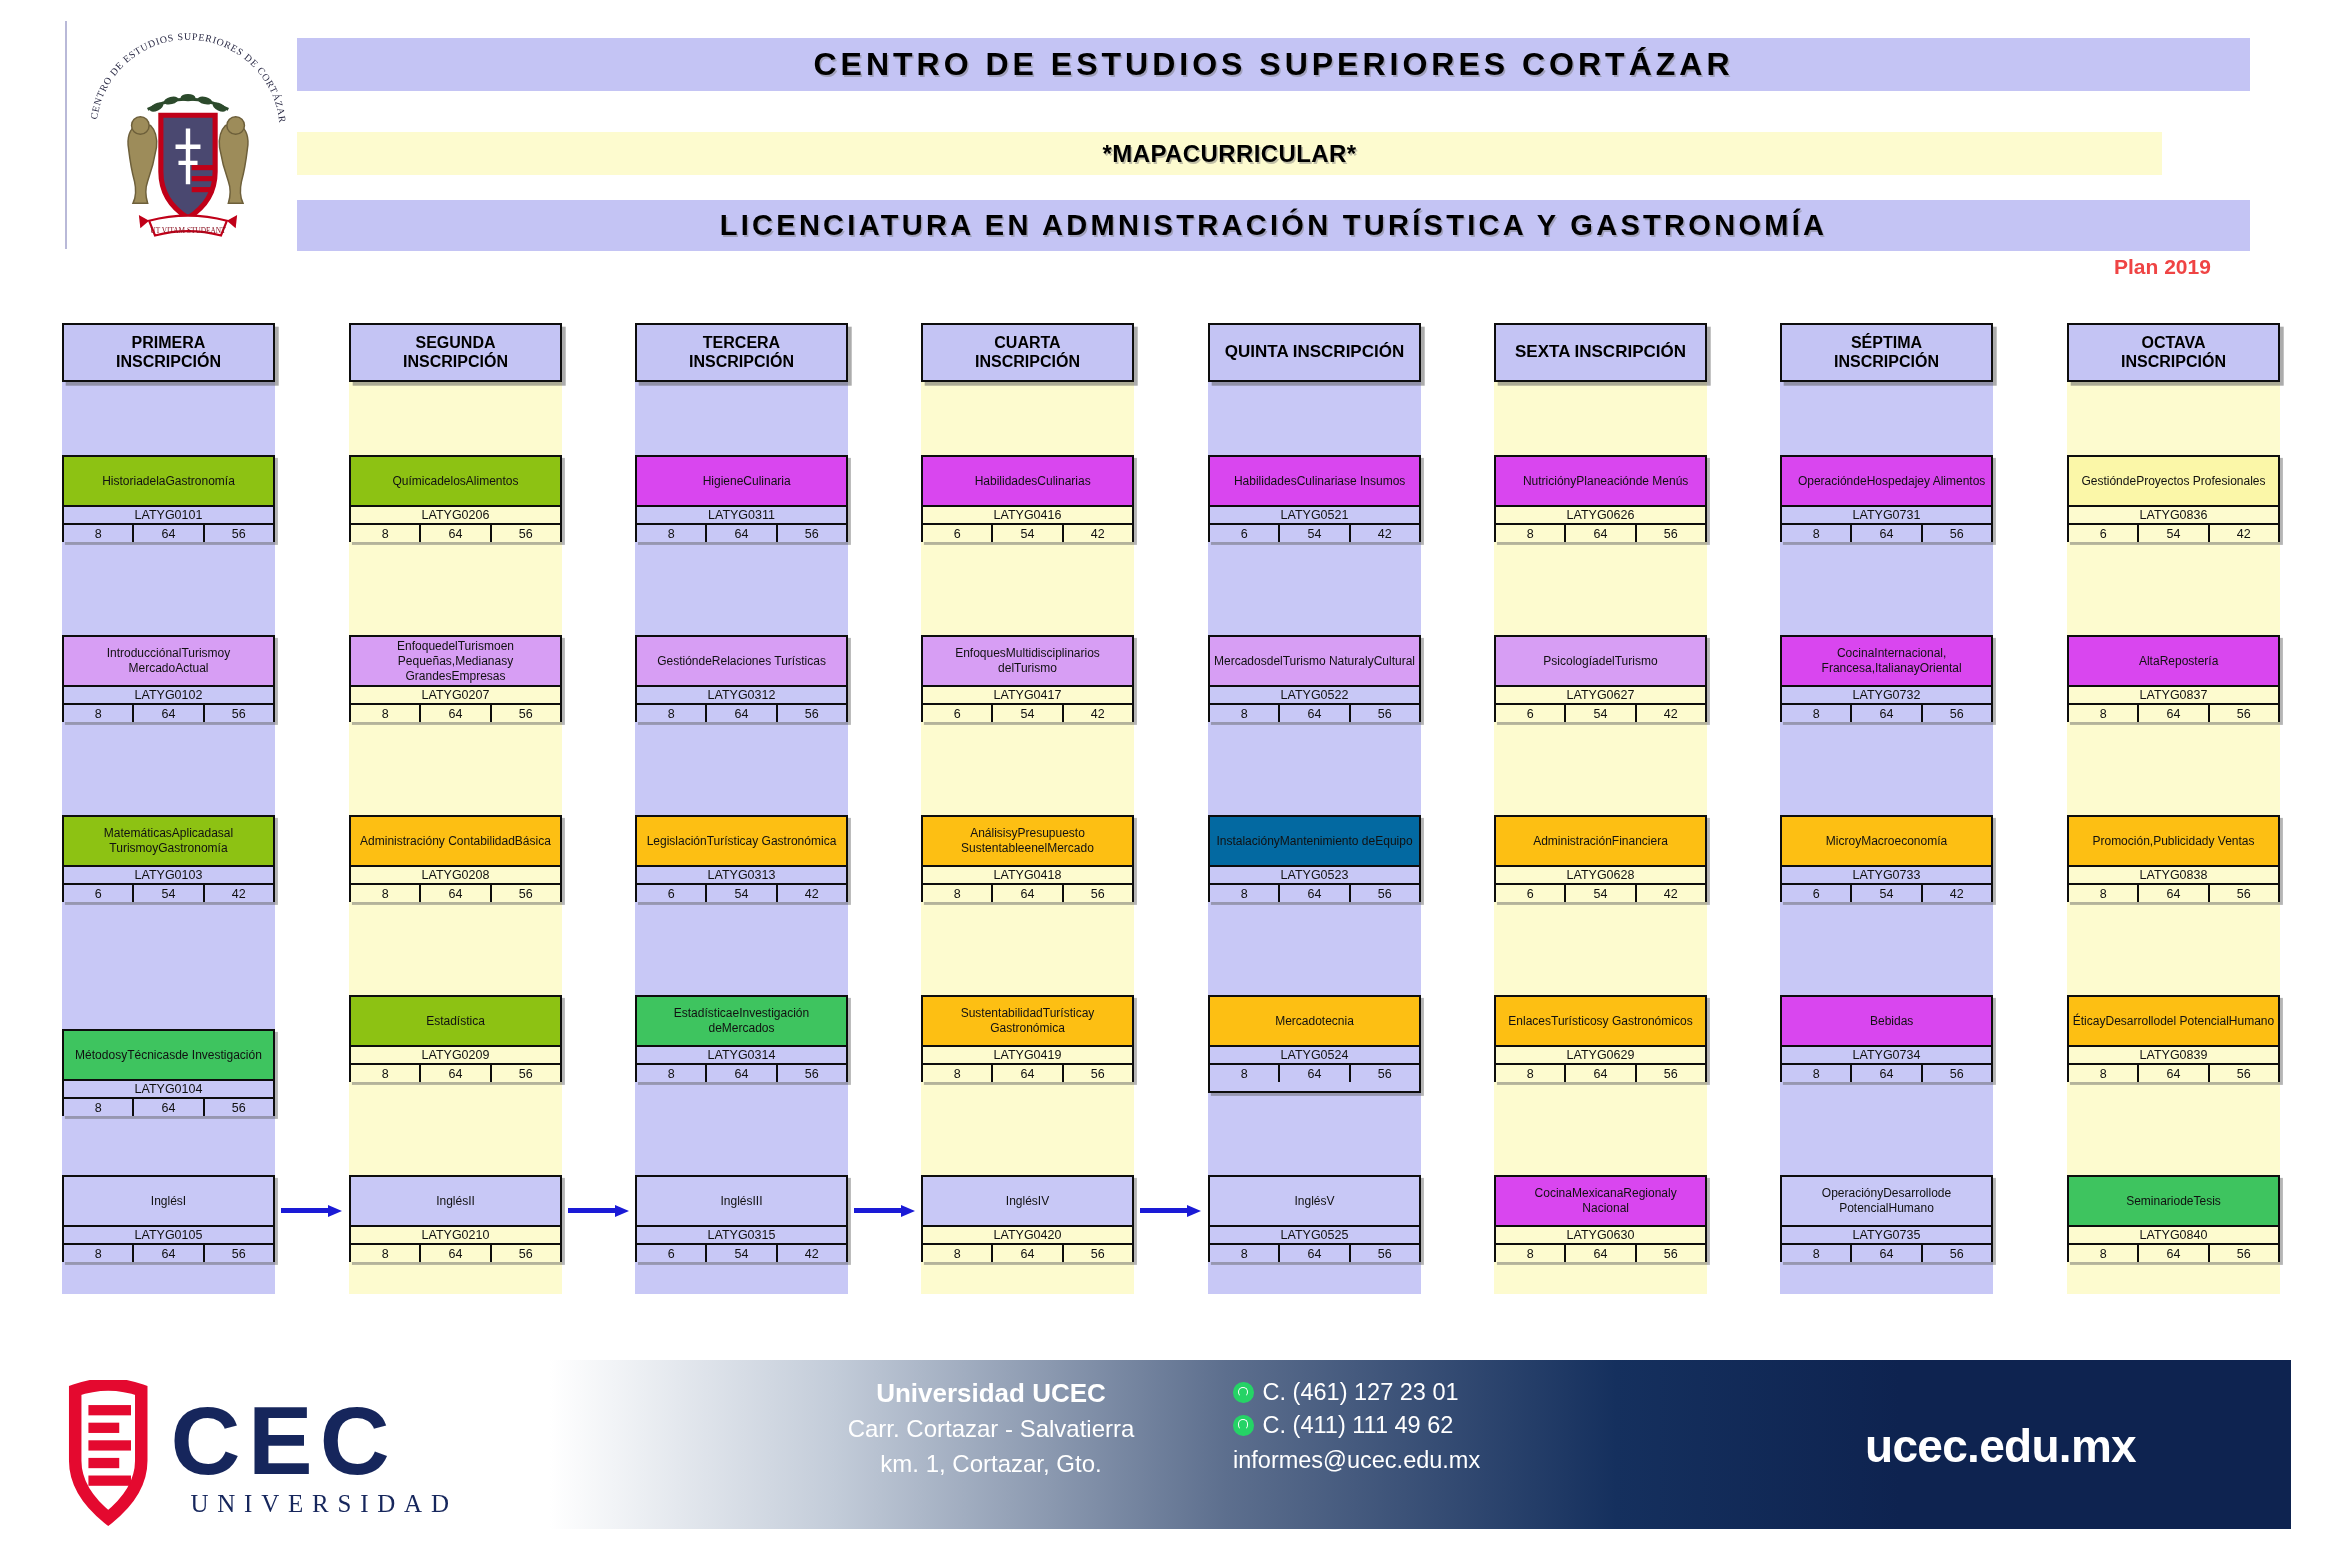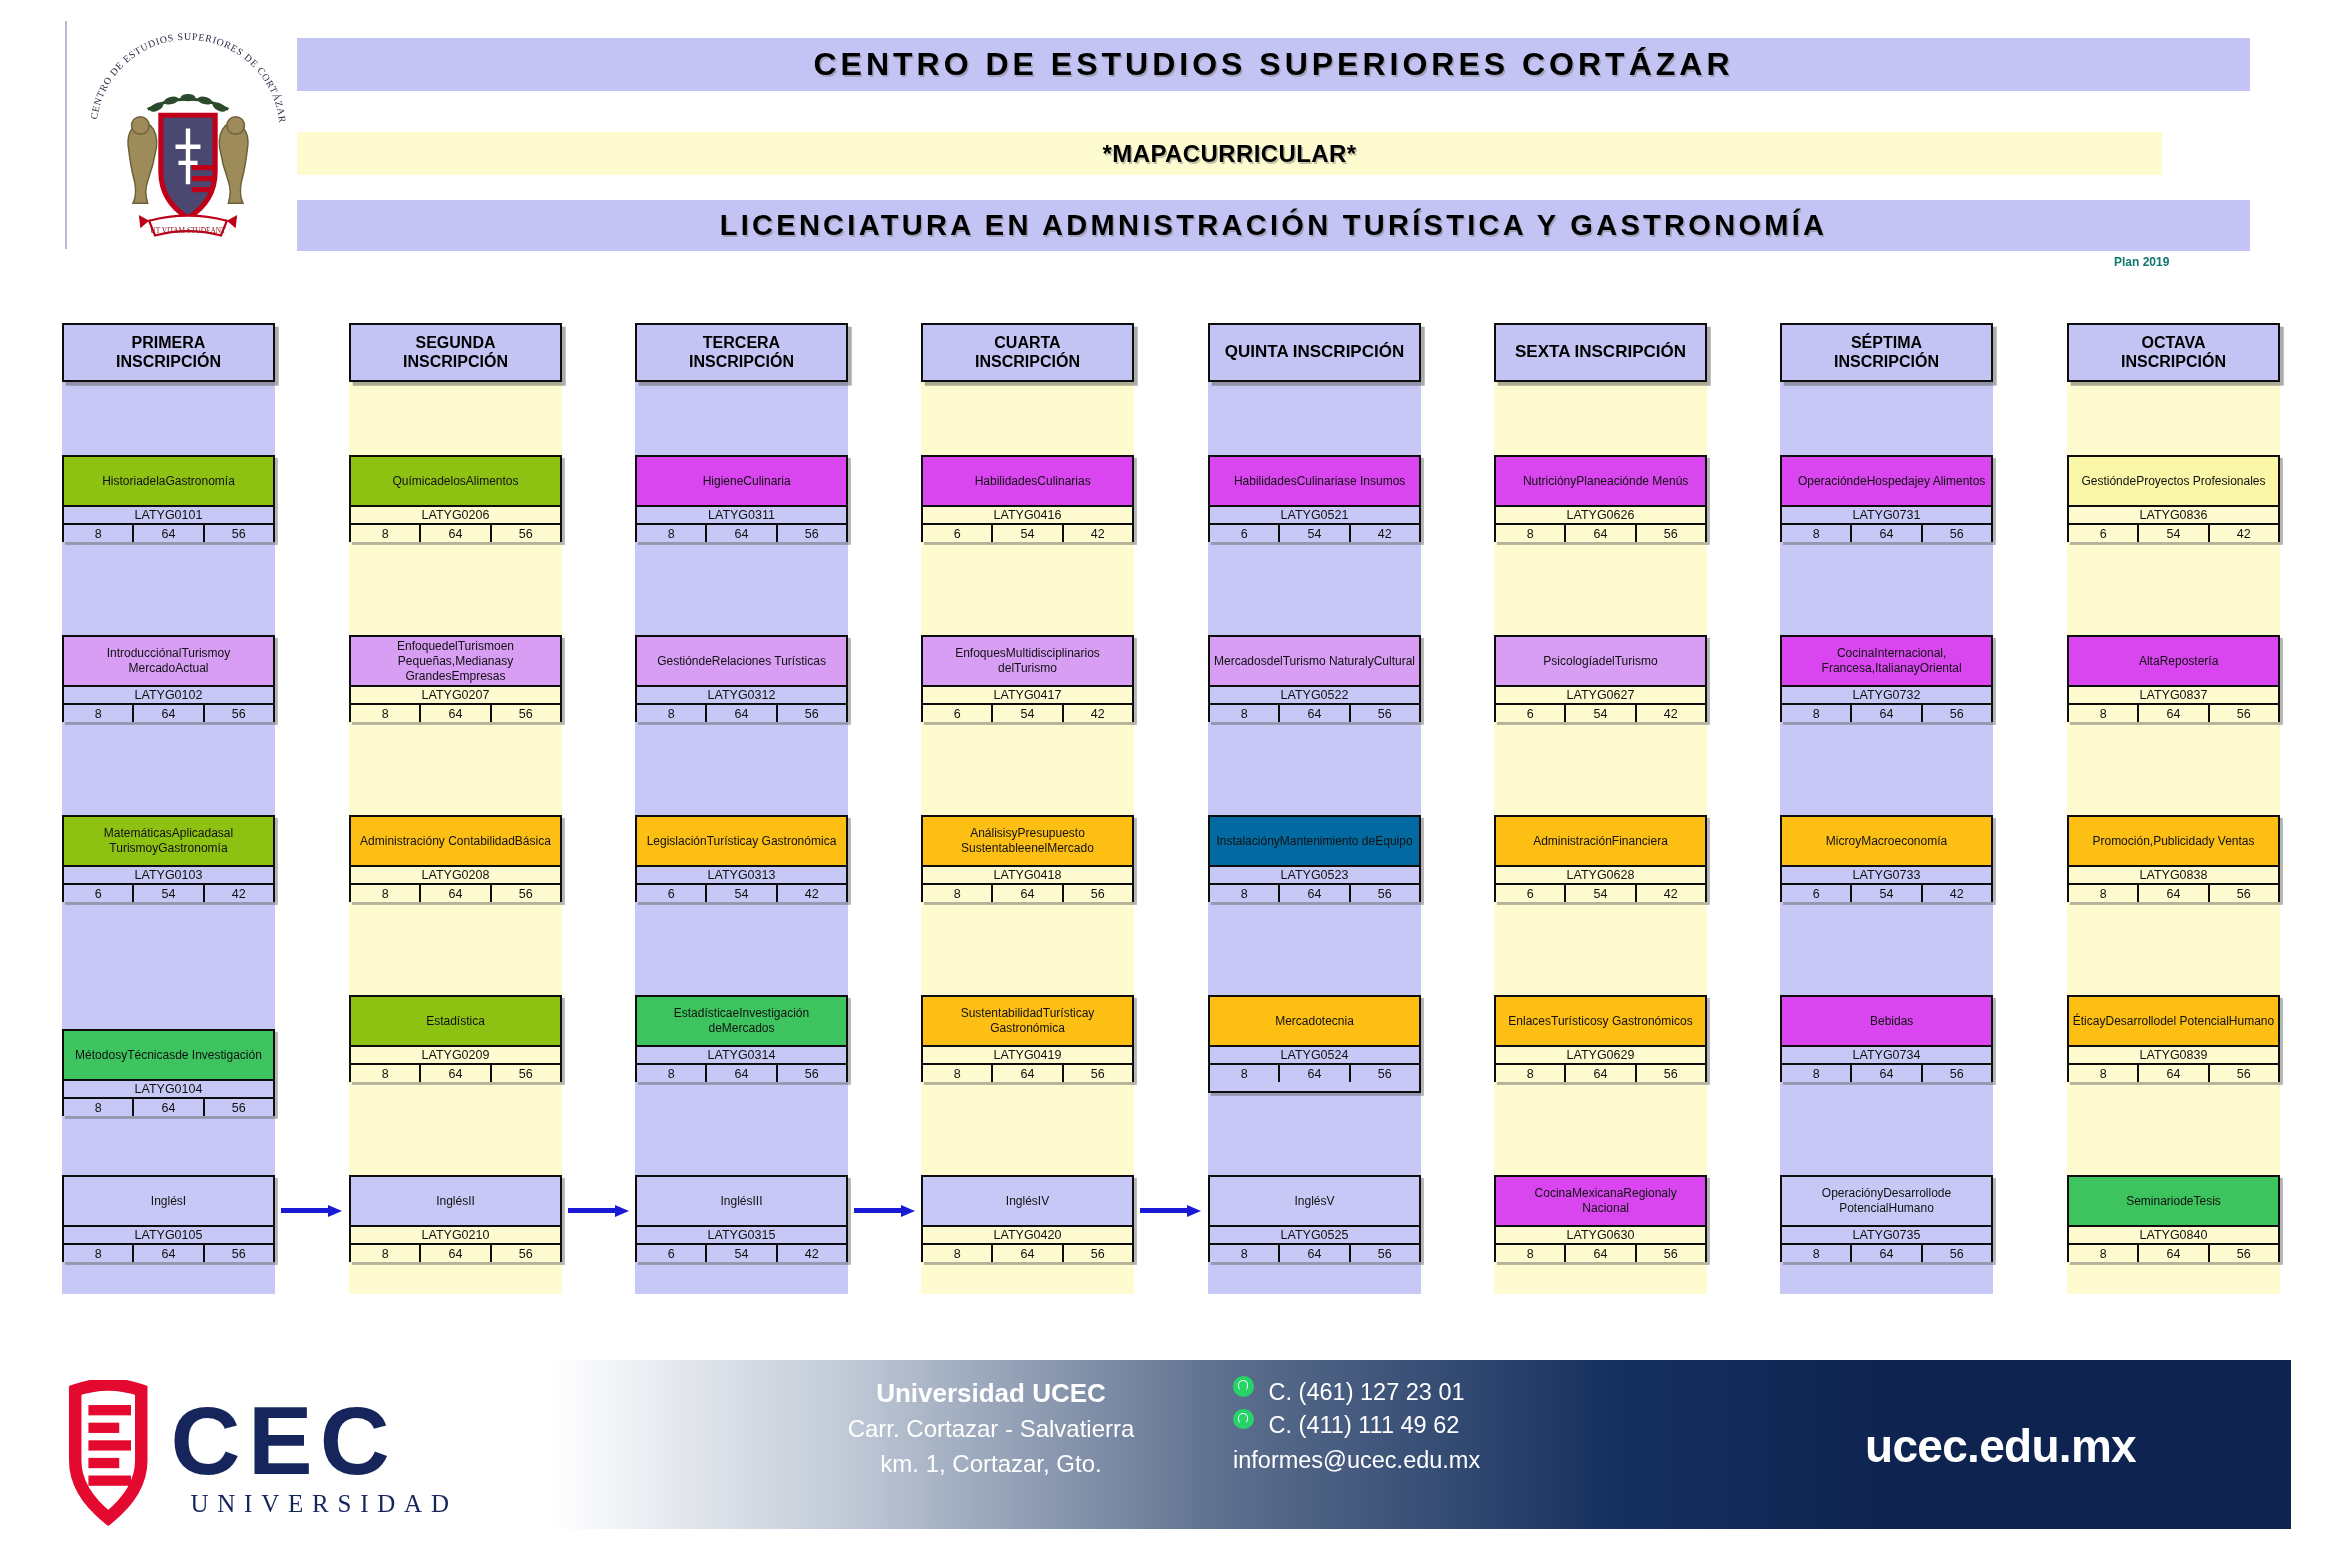--- a/index.html
+++ b/index.html
@@ -37,21 +37,21 @@
     background:#fdfbcf;
     font-size:24px;letter-spacing:0.4px;
   }
   #banner-degree{
     left:297px;top:200px;width:1953px;height:51px;
     background:#c4c4f4;
     font-size:29px;letter-spacing:3.3px;
   }
   #plan-year{
     position:absolute;left:2114px;top:255px;
-    font-size:12px;font-weight:bold;color:#0f766e;
+    font-size:21px;font-weight:bold;color:#ef4444;
   }
 
   
   #grid{position:absolute;left:0;top:323px;width:2342px;height:1013px;}
 
   .column{
     position:absolute;top:0;width:213px;
   }
   .col-strip{
     position:absolute;left:0;top:23.5px;width:213px;height:947px;
@@ -143,21 +143,21 @@
     position:absolute;left:771px;top:23.5px;width:440px;
     text-align:center;color:#fff;line-height:1.45;
   }
   #footer-addr .line1{font-size:26px;font-weight:bold;}
   #footer-addr .line2,#footer-addr .line3{font-size:24px;}
 
   #footer-contact{
     position:absolute;left:1233px;top:25px;width:411px;
     color:#fff;line-height:1.4;
   }
-  .contact-row{display:flex;gap:15px;font-size:23.5px;}
+  .contact-row{display:flex;align-items:center;gap:9px;font-size:23.5px;}
   .wa{
     width:20.6px;height:20.6px;border-radius:50%;background:#25d366;
     display:inline-block;flex:0 0 auto;position:relative;
   }
   .wa::after{
     content:"";position:absolute;left:5.1px;top:4.4px;width:10.3px;height:10.3px;
     border:1.8px solid #fff;border-radius:50%;border-bottom-color:transparent;
     box-sizing:border-box;
   }
   #footer-email{font-size:23.5px;color:#fff;margin-top:2.2px;}

